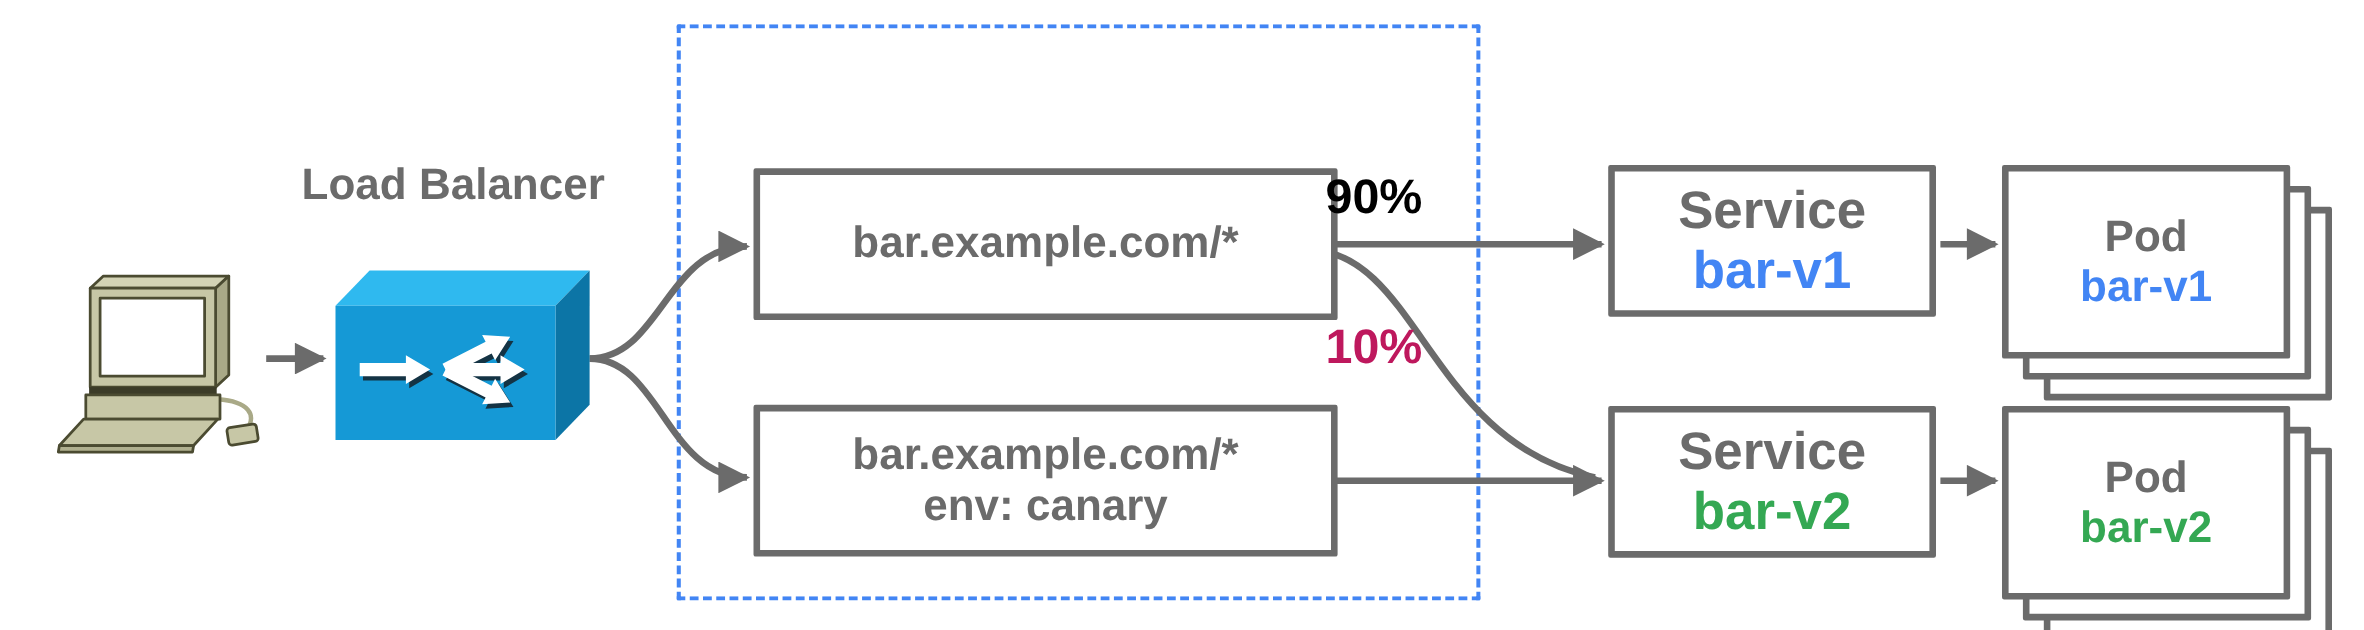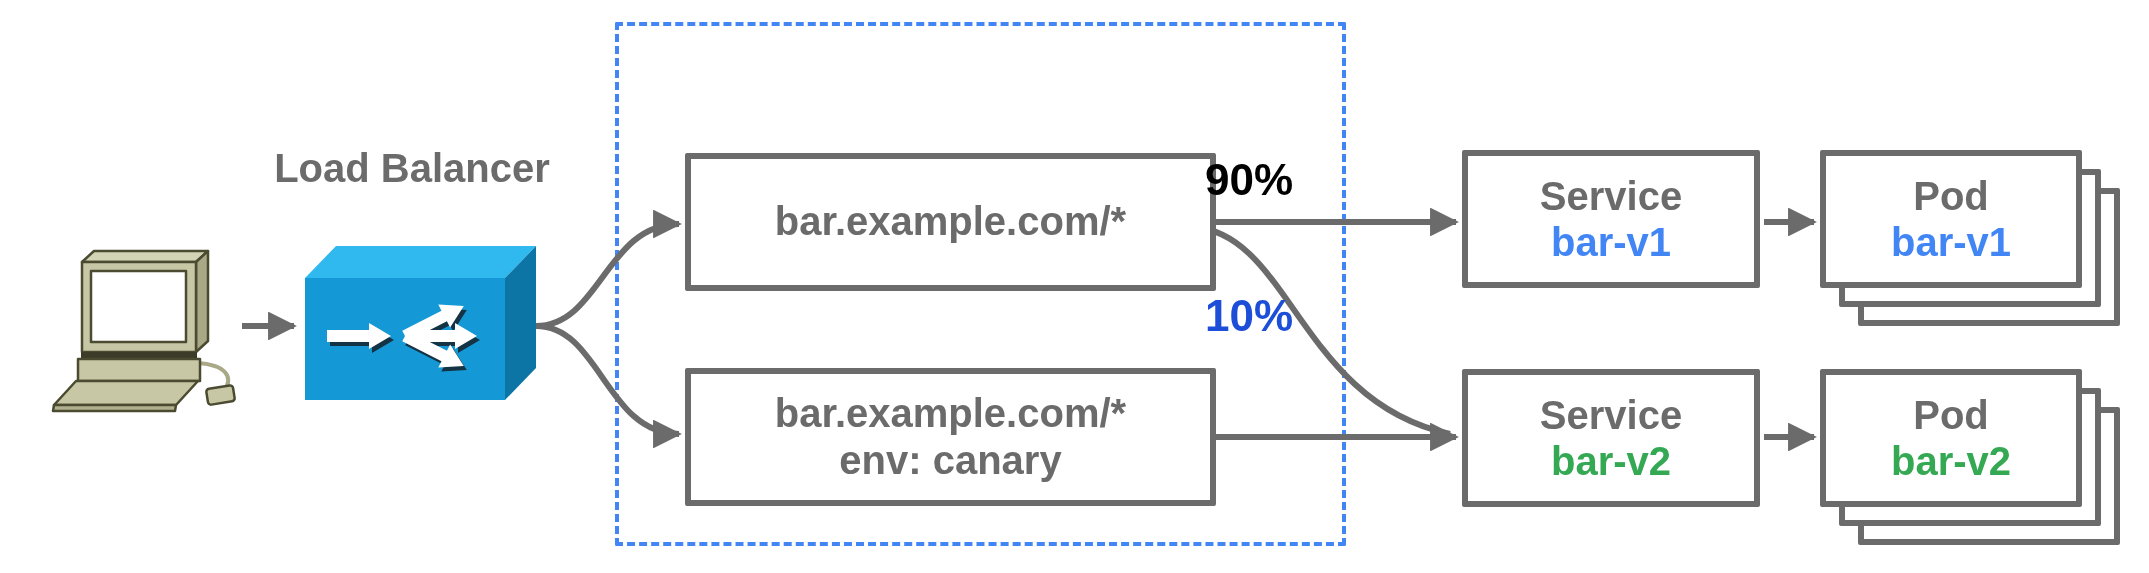--- a/index.html
+++ b/index.html
@@ -10,33 +10,33 @@
   .canvas *{box-sizing:border-box;}
   svg{display:block;}
   #connectors{position:absolute;left:0;top:0;z-index:1;}
   .lbl{position:absolute;font-weight:bold;color:#6b6b6b;white-space:nowrap;z-index:3;}
   .box{
     position:absolute;background:#ffffff;border:6px solid #6b6b6b;border-radius:2px;
     display:flex;flex-direction:column;align-items:center;justify-content:center;
     font-weight:bold;color:#6b6b6b;z-index:2;text-align:center;
   }
   .rule-box{left:685px;width:531px;height:138px;font-size:40px;line-height:1.18;}
-  .node-box{width:298px;height:138px;font-size:40px;line-height:1.15;}
+  .node-box{width:298px;height:138px;font-size:48px;line-height:1.15;}
   .dashed-group{
     position:absolute;left:615px;top:22px;width:731px;height:524px;
     border:4px dashed #4285F4;z-index:0;border-radius:2px;
   }
   .group-title{
     position:absolute;left:617px;top:28px;width:728px;text-align:center;
     font-weight:bold;font-size:38px;line-height:1.16;color:#4285F4;z-index:3;
   }
   .pct{font-size:44px;}
   .pod-stack{position:absolute;width:300px;height:176px;z-index:2;}
   .pod-card{
-    position:absolute;width:262px;height:138px;background:#ffffff;
+    position:absolute;width:262px;height:176px;background:#ffffff;
     border:6px solid #6b6b6b;border-radius:2px;
   }
   .pod-card.front{
     display:flex;flex-direction:column;align-items:center;justify-content:center;
     font-weight:bold;color:#6b6b6b;font-size:40px;line-height:1.15;text-align:center;
   }
   .icon-wrap{position:absolute;z-index:2;}
 </style>
 </head>
 <body>
@@ -114,21 +114,21 @@
 
   <div class="box rule-box" style="top:153px;">
     <div>bar.example.com/*</div>
   </div>
   <div class="box rule-box" style="top:368px;">
     <div>bar.example.com/*</div>
     <div>env: canary</div>
   </div>
 
   <div class="lbl pct" style="left: 1205px; top: 155px; color: #000000;">90%</div>
-  <div class="lbl pct" style="left: 1205px; top: 291px; color: #1d4ed8;">10%</div>
+  <div class="lbl pct" style="left: 1205px; top: 291px; color: #be185d;">10%</div>
 
   <div class="box node-box" style="left:1462px;top:150px;">
     <div>Service</div>
     <div style="color: rgb(66, 133, 244);">bar-v1</div>
   </div>
   <div class="box node-box" style="left:1462px;top:369px;">
     <div>Service</div>
     <div style="color: rgb(52, 168, 83);">bar-v2</div>
   </div>
 

